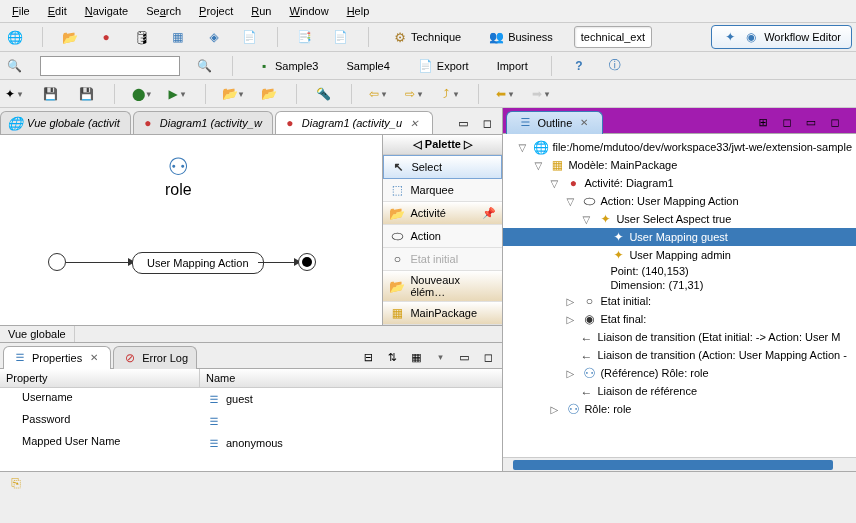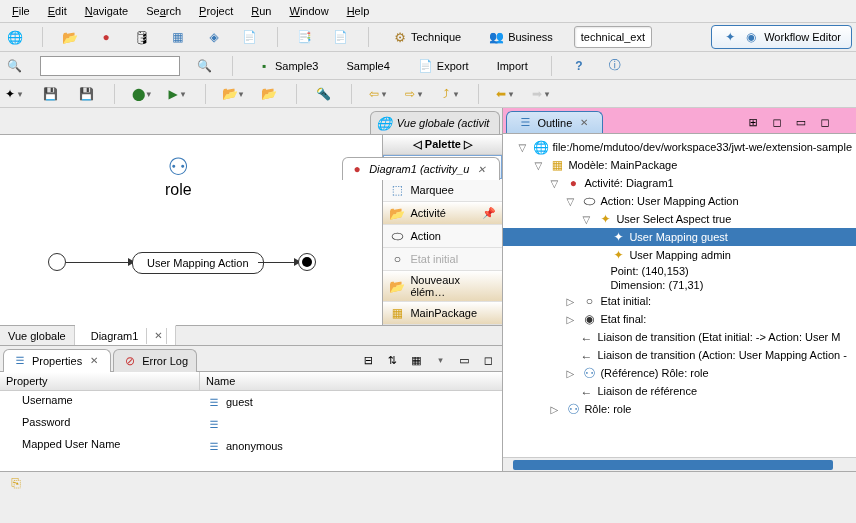--- a/index.html
+++ b/index.html
@@ -53,21 +53,21 @@
 .ico-activity::before { content:"⬭"; font-size:14px; color:#333;}
 .ico-cursor::before { content:"↖"; color:#333; font-weight:bold;}
 .ico-marquee::before { content:"⬚"; color:#3a7ab8;}
 
 
 .main-split { display: flex; height: 363px; }
 .left-pane { width: 510px; display: flex; flex-direction: column; border-right: 1px solid #aaa; }
 .right-pane { flex: 1; display: flex; flex-direction: column; }
 
 
-.tabstrip { display: flex; gap: 0; background: #eeeeee; padding-top: 3px; align-items:flex-end; height: 26px; position:relative;flex-direction:column;}
+.tabstrip { display: flex; gap: 0; background: #eeeeee; padding-top: 3px; align-items:flex-end; height: 26px; position:relative;}
 .tab { padding: 3px 10px 3px 6px; border: 1px solid #aaa; border-bottom: none; border-radius: 6px 6px 0 0; margin-right: 2px; display: flex; align-items: center; gap: 4px; background: #e4e4e4; cursor:pointer; font-style:italic;}
 .tab.active { background: #fff; position: relative; z-index: 2; }
 .tabstrip .tools { margin-left:auto; display:flex; gap:2px; padding-right:4px;}
 
 
 .editor-body { flex: 1; background: #fff; border-top: 1px solid #aaa; display:flex; position:relative;}
 .canvas { flex:1; position:relative; background:#fff;}
 .palette { width: 120px; border-left:1px solid #aaa; background:#f8f8f8; display:flex; flex-direction:column;}
 .palette-hdr { text-align:center; font-weight:bold; padding:3px; border-bottom:1px solid #ccc; background:linear-gradient(#fff,#ddd);}
 .pal-item { padding:3px 6px; border-bottom:1px solid #e0e0e0; display:flex; align-items:center; gap:5px; cursor:pointer;}
@@ -88,21 +88,21 @@
 .ptab.active{background:#fff;}
 .props-tabs .tools{margin-left:auto;display:flex;gap:2px;}
 .props-hdr { display:flex; background:linear-gradient(#fff,#e4e4e4); border-bottom:1px solid #ccc;}
 .props-hdr div{padding:3px 6px; flex:1;}
 .props-hdr div:first-child{flex:0 0 200px; border-right:1px solid #ccc;}
 .prop-row{display:flex; padding:3px 6px;}
 .prop-row .k{flex:0 0 200px; padding-left:16px;}
 .prop-row .v{flex:1; display:flex;align-items:center;gap:4px;}
 
 
-.outline-tabs{ display:flex; background:#f9a8d4; padding:3px 18px 0 3px; height:26px; border-bottom:1px solid #aaa; }
+.outline-tabs{ display:flex; background:#a21caf; padding:3px 8px 0 3px; height:26px; border-bottom:1px solid #aaa; align-items:center;}
 .otab{padding:3px 10px; border:1px solid #3a7ab8; border-bottom:none; border-radius:6px 6px 0 0; background:linear-gradient(#d4e5f7,#b8d4f0); display:flex;align-items:center;gap:4px;}
 .outline-tabs .tools{margin-left:auto;display:flex;gap:2px;padding-right:2px;}
 .outline-body{flex:1; background:#fff; overflow:auto; padding:4px 0;}
 .tree-row{display:flex;align-items:center; gap:3px; padding:1px 4px; white-space:nowrap; cursor:default;}
 .tree-row.sel{background:#3a7ab8; color:#fff;}
 .tree-row.sel .ico-sparkle::before{color:#fff;}
 .indent{display:inline-block;}
 
 
 .node-role{position:absolute; top:18px; left:165px; text-align:center;}
@@ -346,24 +346,20 @@
           </div>
         <div class="pal-item mp">
             <span class="ico ico-pkg"></span>
             <span>MainPackage</span>
           </div>
       </div>
     </div>
 
     <div class="canvas-tabs">
       <span>Vue globale</span>
-      <span class="active">
-          <span>Diagram1</span> 
-          <span class="ico ico-x"></span>
-        </span>
     </div>
 
     <div class="props-pane">
       <div class="props-tabs">
         <div class="ptab active">
             <span class="ico ico-prop"></span>
             <span>Properties</span> 
             <span class="ico ico-x"></span>
           </div>
         <div class="ptab">

